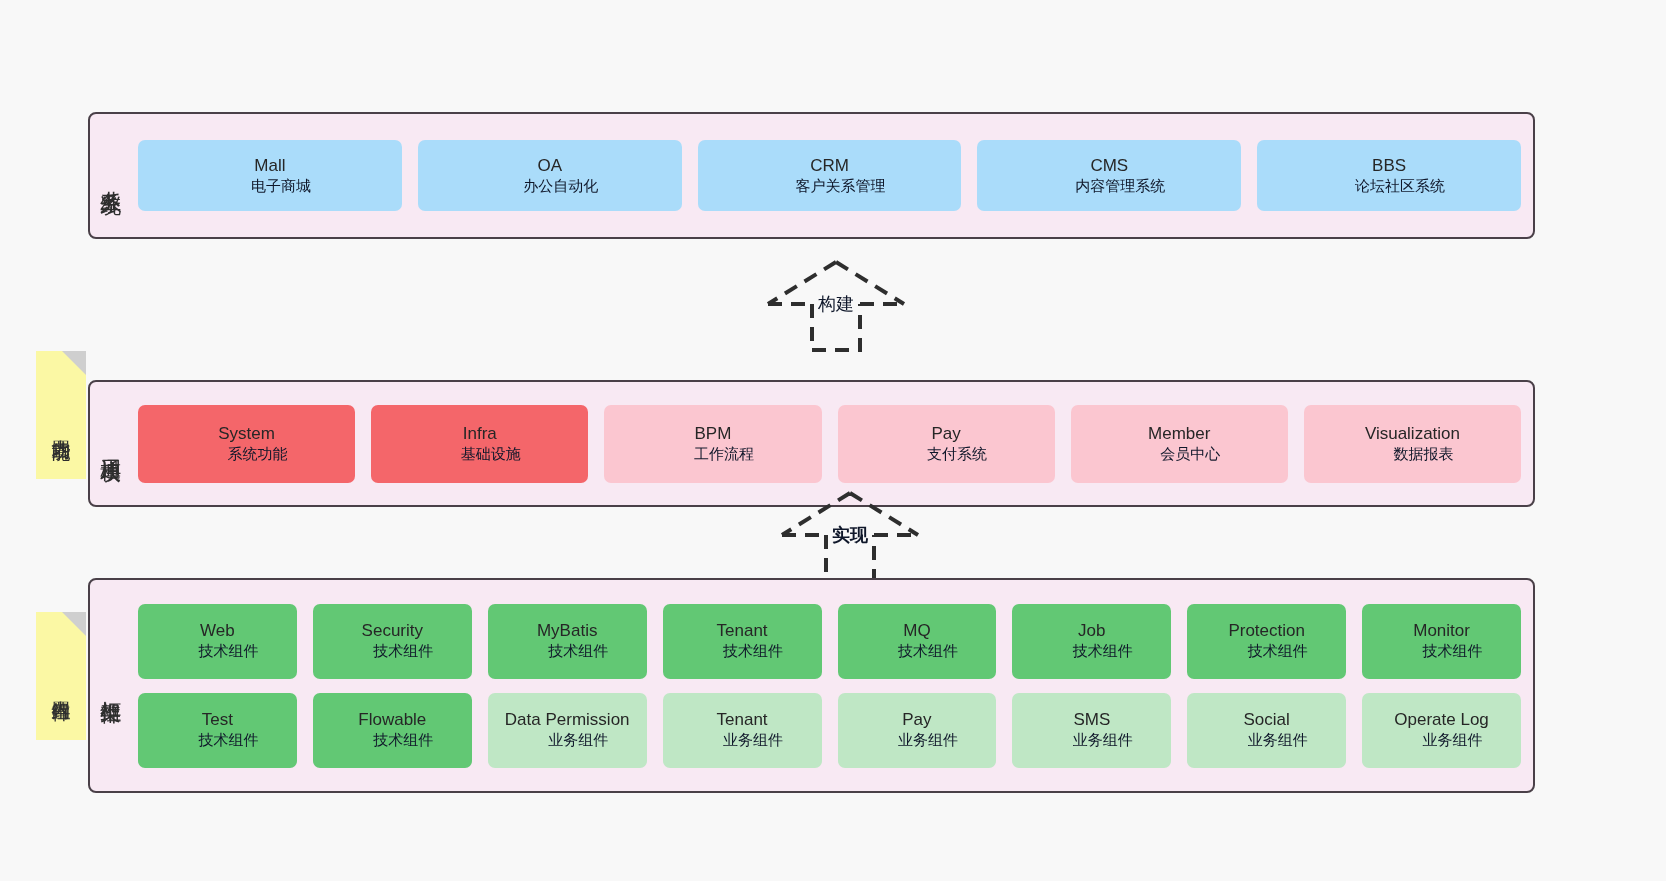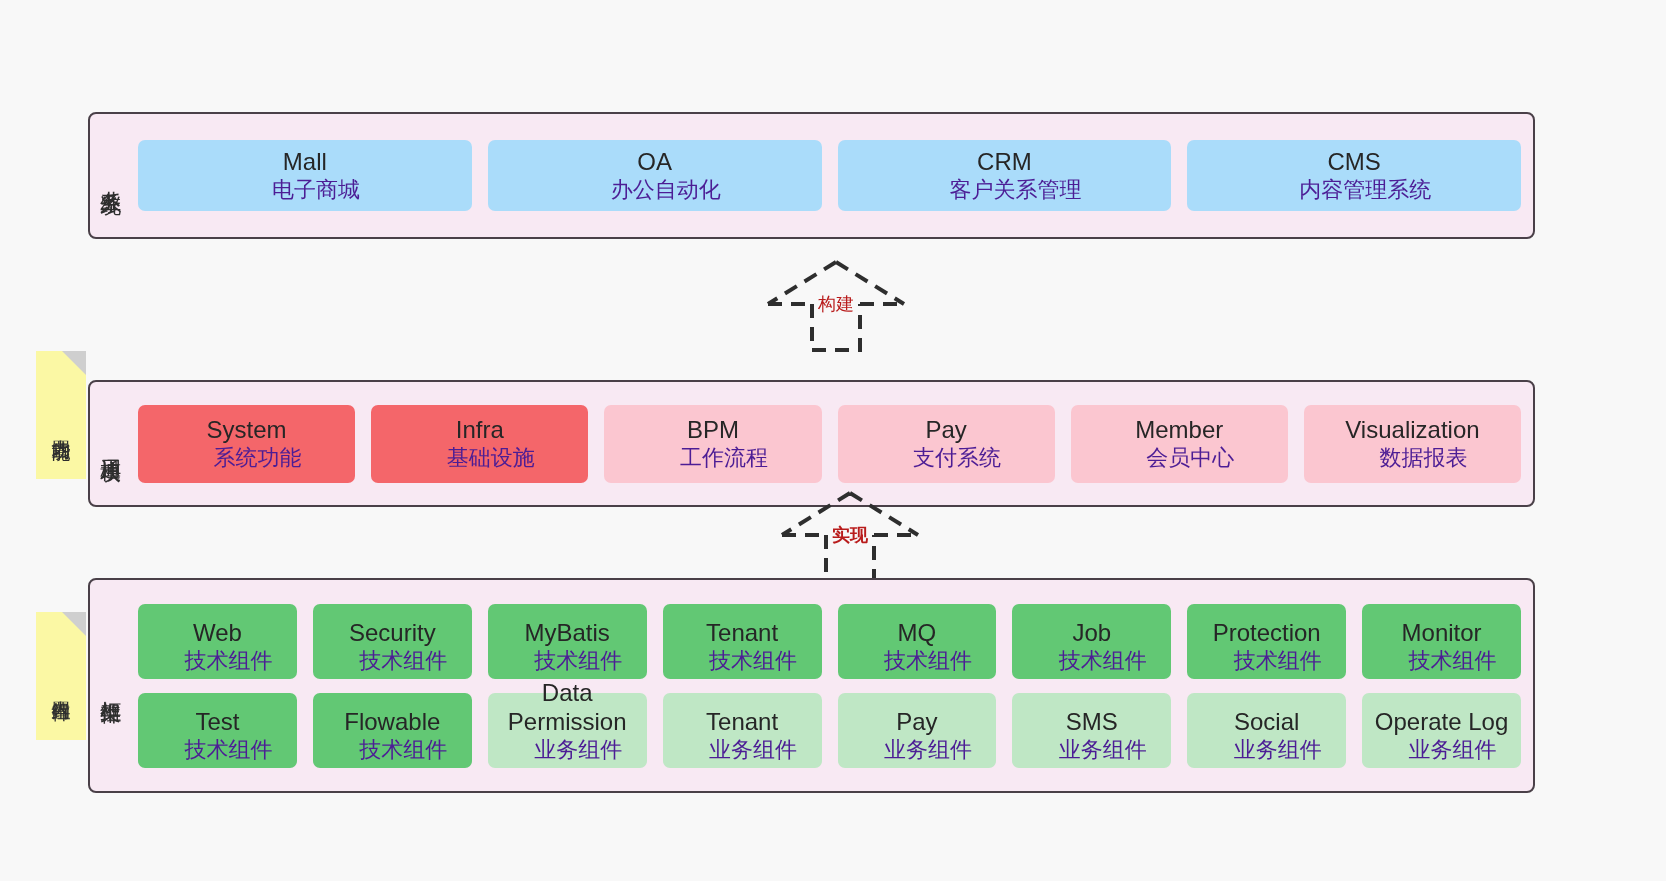--- a/index.html
+++ b/index.html
@@ -69,44 +69,44 @@
     display: flex;
     flex-direction: column;
     align-items: center;
     justify-content: center;
     text-align: center;
     line-height: 1.22;
     box-sizing: border-box;
     padding: 4px 6px;
   }
   .cell .en {
-    font-size: 24px;
+    font-size: 17px;
     color: #262626;
   }
   .cell .cn {
-    font-size: 22px;
-    color: #4c1d95;
+    font-size: 15px;
+    color: #0f172a;
     padding-left: 22px;
   }
 
   
   .c-blue        { background: #aadcfa; }
   .c-red         { background: #f4666a; }
   .c-pink        { background: #fbc6d0; }
   .c-green       { background: #62c874; }
   .c-lightgreen  { background: #bfe7c5; }
 
   
   #layer-business { left: 88px;  top: 112px; width: 1447px; height: 127px; }
   #layer-common   { left: 88px;  top: 348px; width: 1447px; height: 127px; margin-top: 32px; }
   #layer-frame    { left: 88px;  top: 578px; width: 1447px; height: 215px; }
 
   #layer-business .cell { height: 71px; }
   #layer-common   .cell { height: 78px; }
-  #layer-frame    .cell { height: 75px; justify-content: flex-end; }
+  #layer-frame    .cell { height: 75px; }
 
   
   .note {
     position: absolute;
     width: 50px;
     background: #fbf8a4;
     box-sizing: border-box;
     display: flex;
     align-items: center;
     justify-content: center;
@@ -135,21 +135,21 @@
     width: 160px;
     height: 95px;
   }
   .arrow svg { display: block; overflow: visible; }
   .arrow .arrow-label {
     position: absolute;
     left: 50%;
     transform: translateX(-50%);
     top: 34px;
     font-size: 18px;
-    color: #b91c1c;
+    color: #0f172a;
     background: #f8f8f8;
     padding: 0 3px;
     white-space: nowrap;
   }
   #arrow-build   { left: 756px; top: 258px; }
   #arrow-impl    { left: 770px; top: 489px; font-weight: bold; }
 </style>
 </head>
 <body>
 
@@ -167,20 +167,24 @@
           <span class="en">OA</span>
           <span class="cn">办公自动化</span>
         </div>
         <div class="cell c-blue">
           <span class="en">CRM</span>
           <span class="cn">客户关系管理</span>
         </div>
         <div class="cell c-blue">
           <span class="en">CMS</span>
           <span class="cn">内容管理系统</span>
+        </div>
+        <div class="cell c-blue">
+          <span class="en">BBS</span>
+          <span class="cn">论坛社区系统</span>
         </div>
       </div>
     </div>
   </div>
 
   <div class="arrow" id="arrow-build">
     <svg width="160" height="95" viewBox="0 0 160 95" aria-hidden="true">
       <path d="M80 4 L148 46 M80 4 L12 46" stroke="#2e2e2e" stroke-width="4" fill="none" stroke-dasharray="14,9" stroke-linecap="butt"></path>
       <path d="M12 46 L56 46 M104 46 L148 46" stroke="#2e2e2e" stroke-width="4" fill="none" stroke-dasharray="14,9" stroke-linecap="butt"></path>
       <path d="M56 46 L56 92 L104 92 L104 46" stroke="#2e2e2e" stroke-width="4" fill="none" stroke-dasharray="14,9" stroke-linecap="butt"></path>

